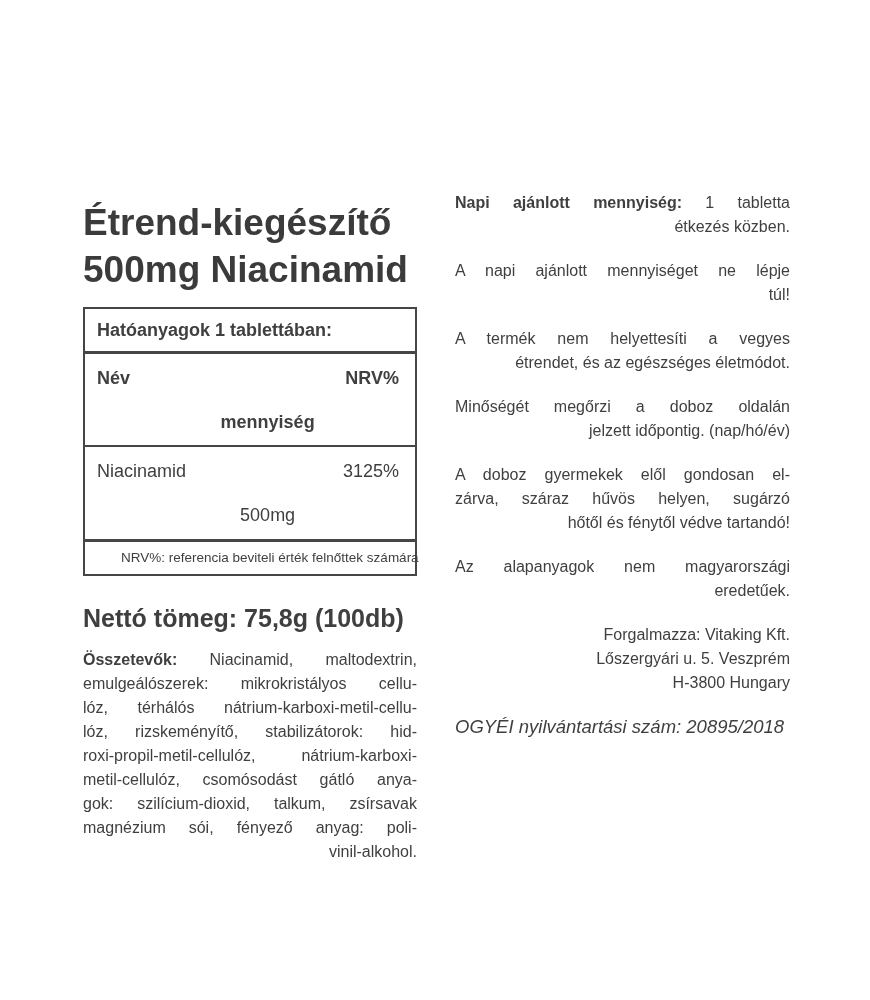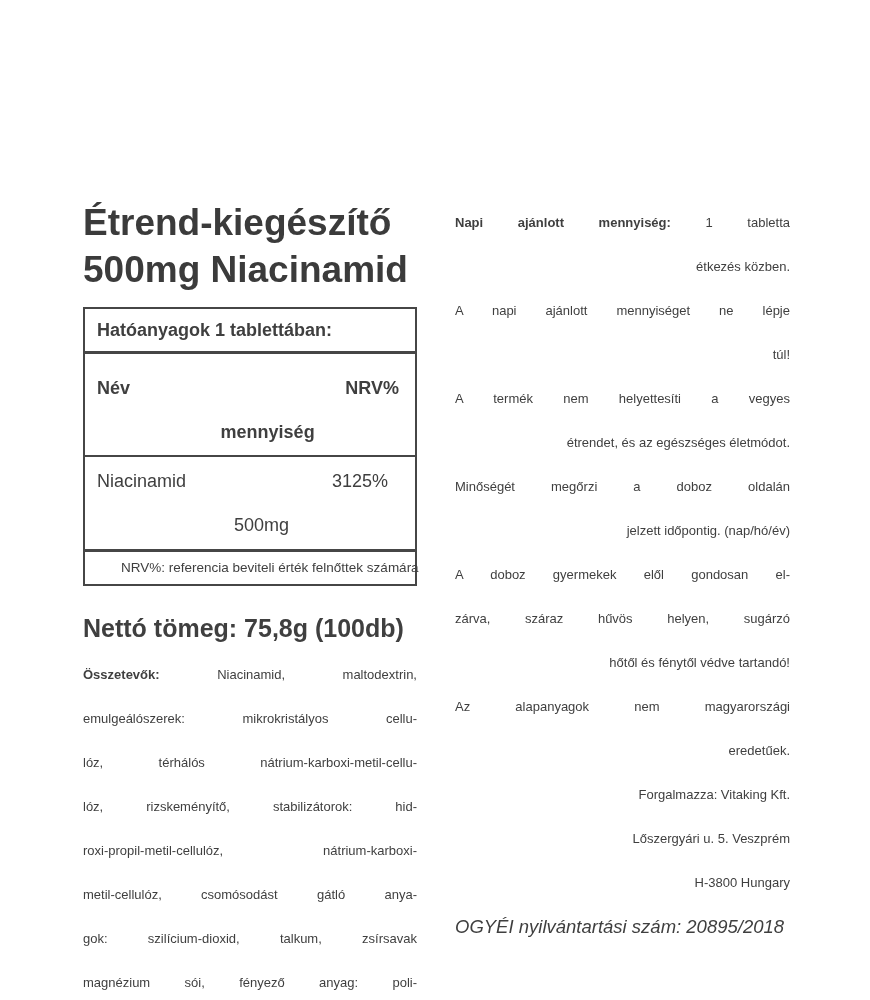--- a/index.html
+++ b/index.html
@@ -12,33 +12,33 @@
   .col-right{left:455px;top:191px;width:335px;}
 
   
   .title{margin:0;font-size:37px;line-height:47px;font-weight:bold;color:#3b3b3b;}
   .tline{display:block;white-space:nowrap;}
 
   
   .tbl{margin-top:14px;border:2px solid #464646;}
   .tbl-title{font-size:18px;font-weight:bold;padding:11px 12px 10px 12px;border-bottom:3px solid #464646;white-space:nowrap;}
   .grid{display:grid;grid-template-columns:40% 33% 27%;}
-  .tbl-head{font-size:18px;font-weight:bold;padding:24px 16px 12px 12px;border-bottom:2px solid #464646;}
-  .tbl-row{font-size:18px;padding:14px 27px 13px 12px;border-bottom:3px solid #464646;}
+  .tbl-head{font-size:18px;font-weight:bold;padding:14px 16px 12px 12px;border-bottom:2px solid #464646;}
+  .tbl-row{font-size:18px;padding:14px 16px 13px 12px;border-bottom:3px solid #464646;}
   .c1{text-align:left;white-space:nowrap;}
   .c2{text-align:center;white-space:nowrap;margin-top:44px;}
   .c3{text-align:right;white-space:nowrap;}
   .tbl-foot{font-size:13.5px;padding:8px 12px 9px 12px;white-space:nowrap;margin-left:24px;}
 
   
   .netweight{margin-top:27px;font-size:25px;line-height:30px;font-weight:bold;white-space:nowrap;}
 
   
   .ingredients{margin-top:15px;}
-  .line{font-size:13px;line-height:24px;margin-top:20px;}
+  .line{font-size:16px;line-height:24px;}
   .j{text-align:justify;text-align-last:justify;}
   .l{text-align:right;}
   .b{font-weight:bold;}
   .rp{margin:0 0 20px 0;font-size:18.5px;line-height:24px;}
   .reg{font-style:italic;white-space:nowrap;margin-bottom:0;}
 </style>
 </head>
 <body>
 
 <div class="page">

